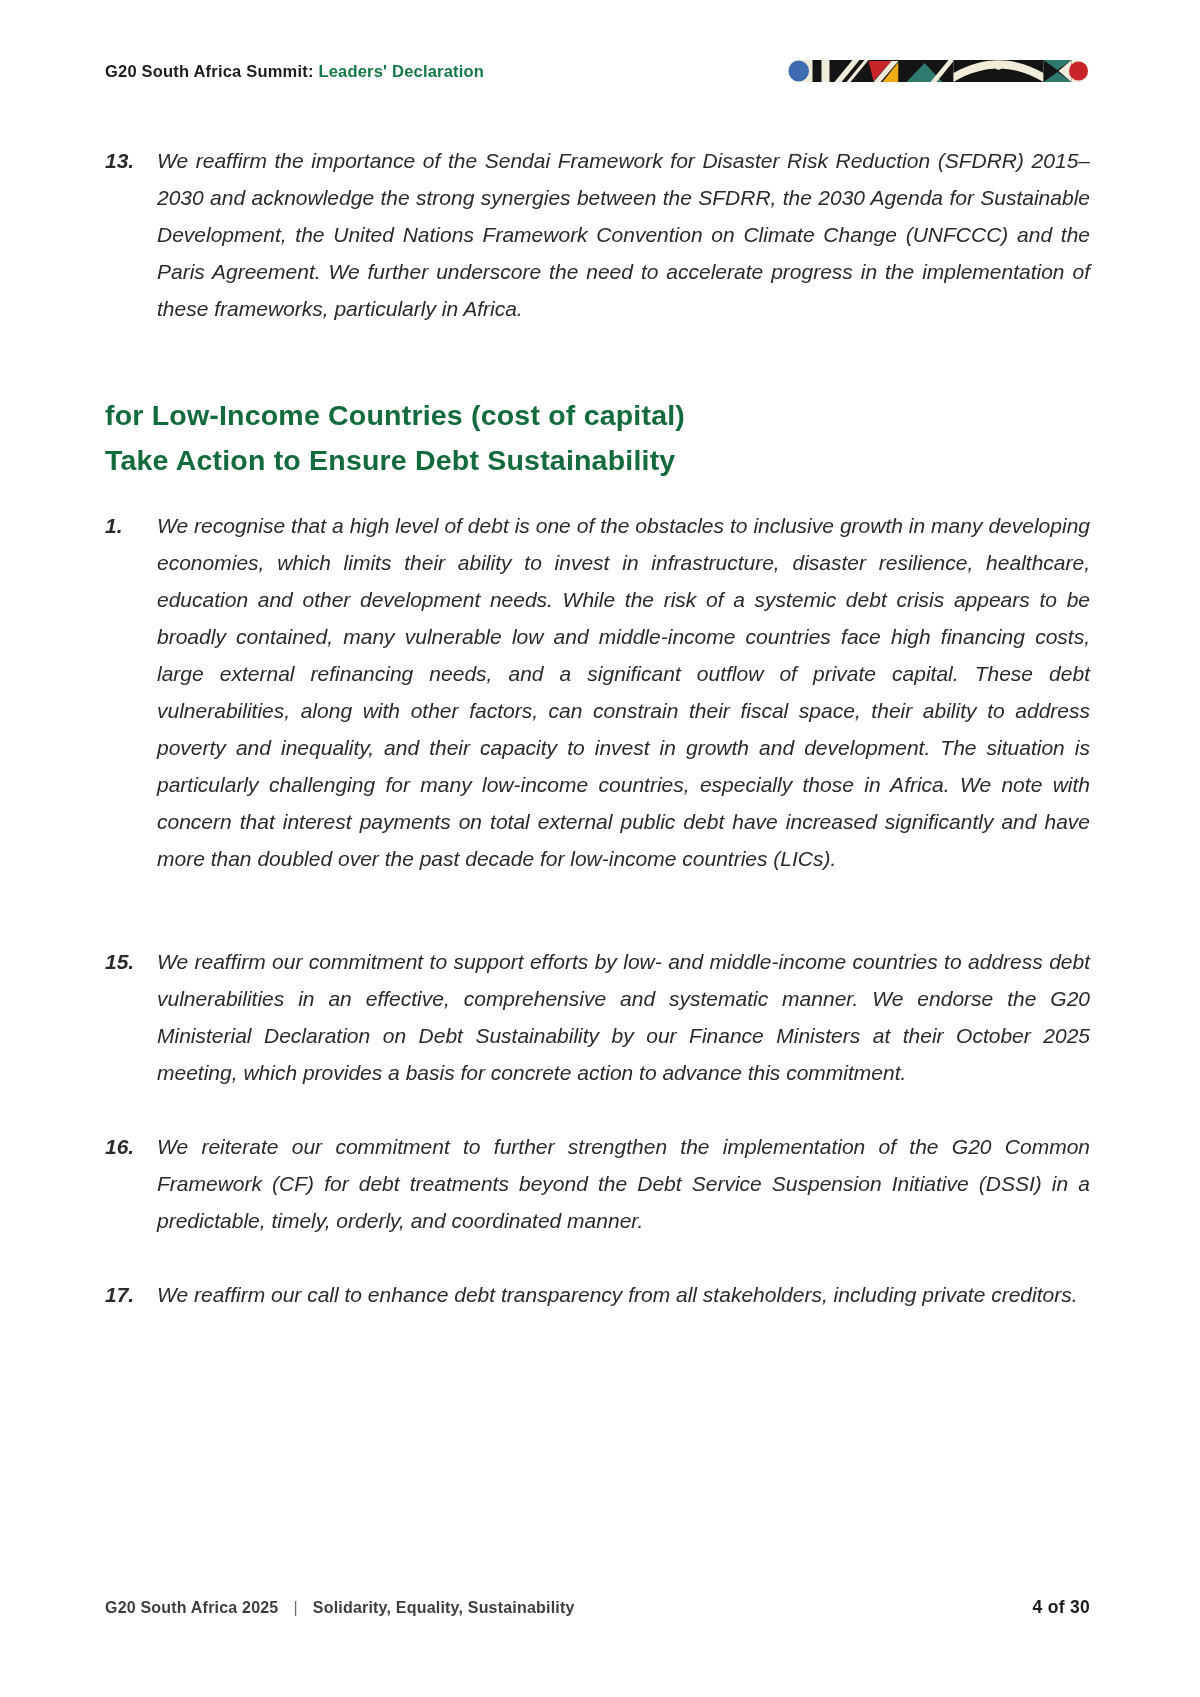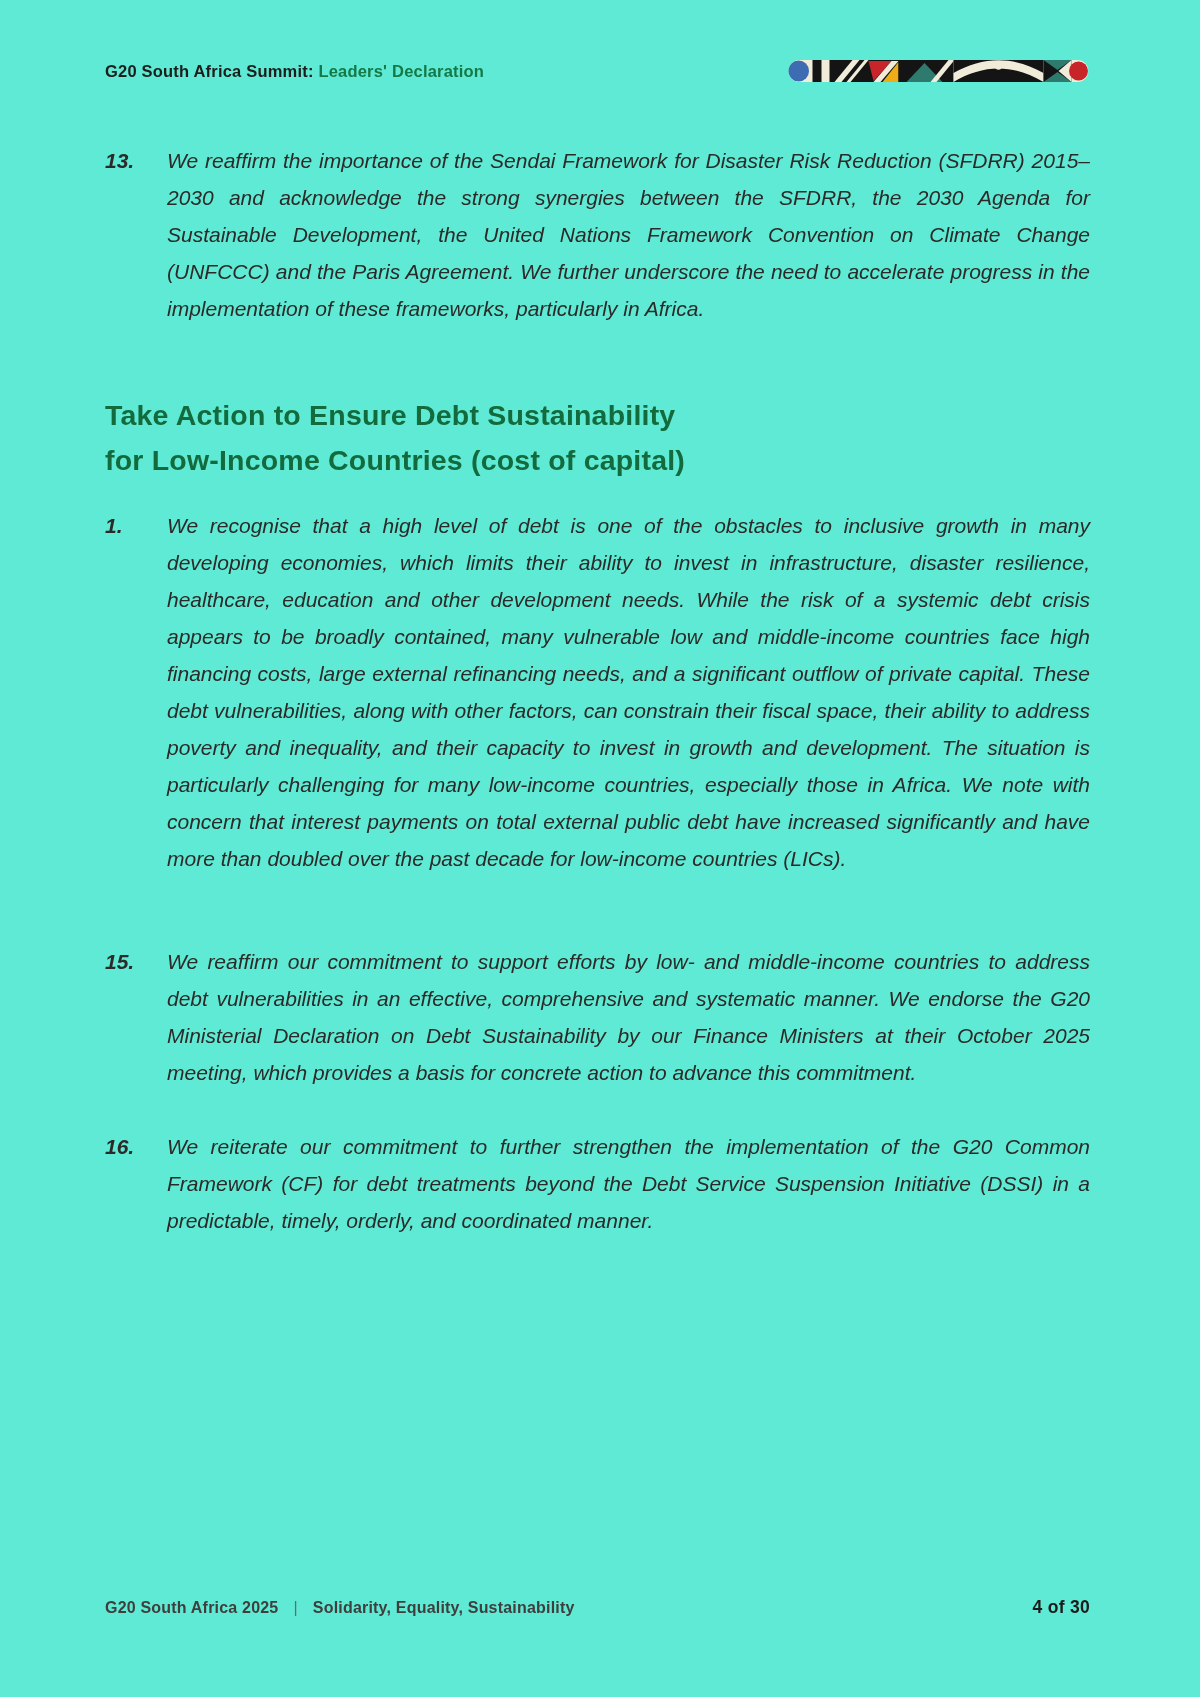--- a/index.html
+++ b/index.html
@@ -4,21 +4,21 @@
 <title>G20 Leaders' Declaration — page 4</title>
 <style>
   * { margin: 0; padding: 0; box-sizing: border-box; }
   html, body { background: #e8e8e8; }
   body { font-family: "Liberation Sans", sans-serif; }
   .page {
     position: relative;
     width: 1200px;
     height: 1697px;
     margin: 0 auto;
-    background: #5eead4;
+    background: #ffffff;
     overflow: hidden;
   }
   
   .header {
     position: absolute;
     top: 60px; left: 105px; right: 110px;
     display: flex;
     justify-content: space-between;
     align-items: center;
   }
@@ -46,21 +46,20 @@
   }
   .para.gap-lg { margin-bottom: 66px; }
   .para-num {
     flex: none;
     width: 52px;
     font-weight: 700;
   }
   .para-text {
     flex: 1;
     text-align: justify;
-    margin-left: 10px;
   }
   .section-heading {
     margin-top: 66px;
     margin-bottom: 24px;
     font-size: 28.5px;
     line-height: 45px;
     font-weight: 700;
     color: #136b3d;
     letter-spacing: 0.2px;
   }
@@ -143,39 +142,43 @@
   </div>
 
   <div class="content">
 
     <div class="para">
       <span class="para-num">13.</span>
       <div class="para-text">We reaffirm the importance of the Sendai Framework for Disaster Risk Reduction (SFDRR) 2015–2030 and acknowledge the strong synergies between the SFDRR, the 2030 Agenda for Sustainable Development, the United Nations Framework Convention on Climate Change (UNFCCC) and the Paris Agreement. We further underscore the need to accelerate progress in the implementation of these frameworks, particularly in Africa.</div>
     </div>
 
     <h1 class="section-heading">
+      <span>for Low-Income Countries (cost of capital)</span>
       <span>Take Action to Ensure Debt Sustainability</span>
-      <span>for Low-Income Countries (cost of capital)</span>
     </h1>
 
     <div class="para gap-lg">
       <span class="para-num">1.</span>
       <div class="para-text">We recognise that a high level of debt is one of the obstacles to inclusive growth in many developing economies, which limits their ability to invest in infrastructure, disaster resilience, healthcare, education and other development needs. While the risk of a systemic debt crisis appears to be broadly contained, many vulnerable low and middle-income countries face high financing costs, large external refinancing needs, and a significant outflow of private capital. These debt vulnerabilities, along with other factors, can constrain their fiscal space, their ability to address poverty and inequality, and their capacity to invest in growth and development. The situation is particularly challenging for many low-income countries, especially those in Africa. We note with concern that interest payments on total external public debt have increased significantly and have more than doubled over the past decade for low-income countries (LICs).</div>
     </div>
 
     <div class="para">
       <span class="para-num">15.</span>
       <div class="para-text">We reaffirm our commitment to support efforts by low- and middle-income countries to address debt vulnerabilities in an effective, comprehensive and systematic manner. We endorse the G20 Ministerial Declaration on Debt Sustainability by our Finance Ministers at their October 2025 meeting, which provides a basis for concrete action to advance this commitment.</div>
     </div>
 
     <div class="para">
       <span class="para-num">16.</span>
       <div class="para-text">We reiterate our commitment to further strengthen the implementation of the G20 Common Framework (CF) for debt treatments beyond the Debt Service Suspension Initiative (DSSI) in a predictable, timely, orderly, and coordinated manner.</div>
     </div>
 
+    <div class="para">
+      <span class="para-num">17.</span>
+      <div class="para-text">We reaffirm our call to enhance debt transparency from all stakeholders, including private creditors.</div>
+    </div>
 
 
   </div>
 
   <div class="footer">
     <div class="footer-left">
       <span>G20 South Africa 2025</span>
       <span class="footer-divider">|</span>
       <span>Solidarity, Equality, Sustainability</span>
     </div>

